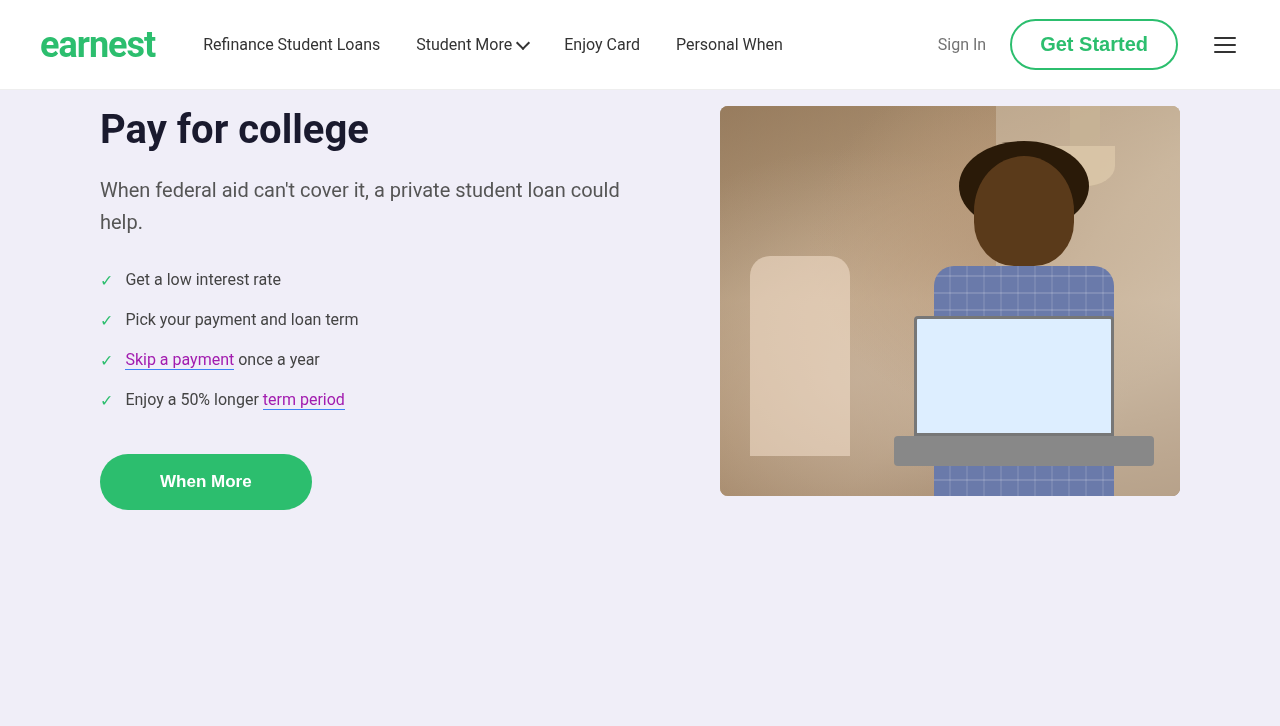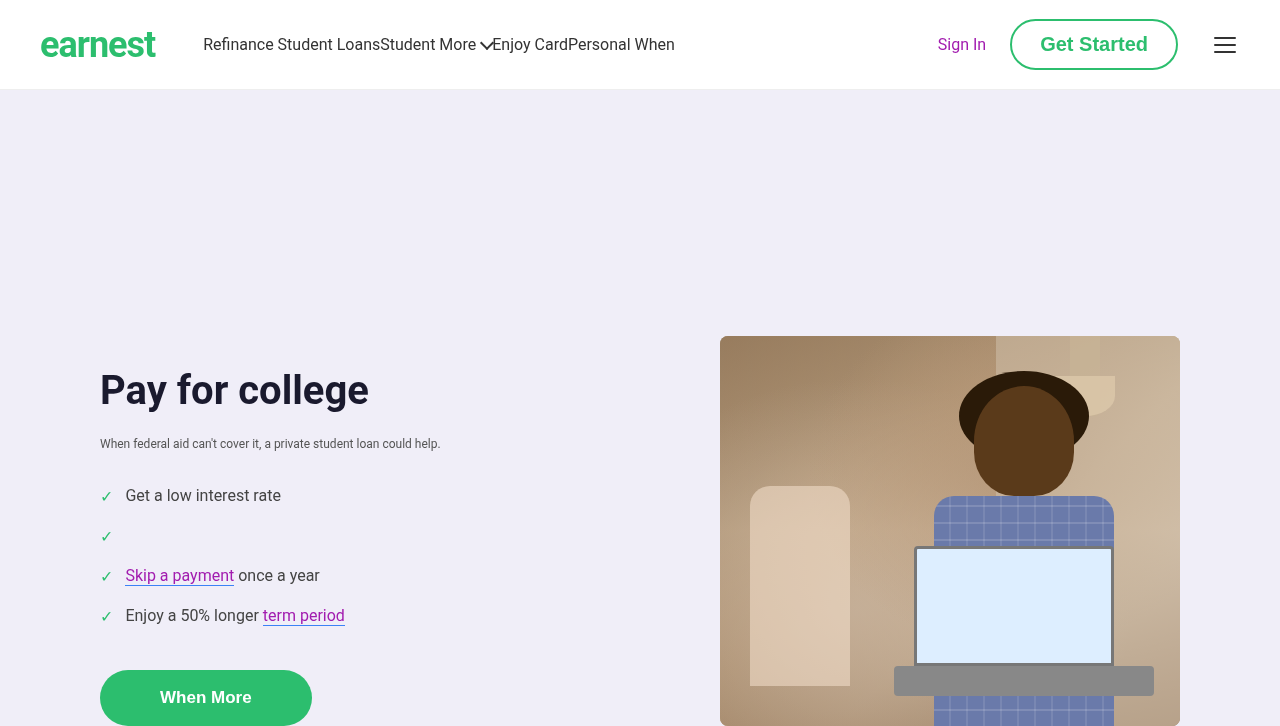--- a/index.html
+++ b/index.html
@@ -35,20 +35,21 @@
     .logo-text {
       font-size: 36px;
       font-weight: 700;
       color: #2cbe6e;
       letter-spacing: -1px;
     }
 
     nav {
       display: flex;
       align-items: center;
+      gap: 36px;
       flex: 1;
     }
 
     .nav-item {
       font-size: 16px;
       color: #333;
       cursor: pointer;
       display: flex;
       align-items: center;
       gap: 6px;
@@ -65,21 +66,21 @@
     }
 
     .header-actions {
       display: flex;
       align-items: center;
       gap: 24px;
     }
 
     .sign-in {
       font-size: 16px;
-      color: #a21caf;
+      color: #737373;
       cursor: pointer;
     }
 
     .get-started-btn {
       padding: 12px 28px;
       border: 2px solid #2cbe6e;
       border-radius: 50px;
       background: #fff;
       color: #2cbe6e;
       font-size: 20px;
@@ -102,40 +103,40 @@
       height: 2px;
       background: #333;
       border-radius: 2px;
     }
 
     
     main {
       background: #f0eef8;
       height: 636px;
       display: flex;
-      align-items: flex-end;
-      padding: 0 100px;
+      align-items: flex-start;
+      padding: 16px 100px;
       position: relative;
     }
 
     .content-left {
       flex: 1;
       max-width: 560px;
     }
 
     .headline {
       font-size: 40px;
       font-weight: 700;
       color: #1a1a2e;
       margin-bottom: 20px;
       line-height: 1.2;
     }
 
     .subtitle {
-      font-size: 12px;
+      font-size: 20px;
       color: #555;
       line-height: 1.6;
       margin-bottom: 32px;
     }
 
     .features-list {
       list-style: none;
       margin-bottom: 44px;
     }
 
@@ -382,20 +383,21 @@
     <h1 class="headline">Pay for college</h1>
     <p class="subtitle">When federal aid can't cover it, a private student loan could help.</p>
 
     <ul class="features-list">
       <li>
         <span class="check-icon">✓</span>
         <span>Get a low interest rate</span>
       </li>
       <li>
         <span class="check-icon">✓</span>
+        <span>Pick your payment and loan term</span>
       </li>
       <li>
         <span class="check-icon">✓</span>
         <span>
           <a href="#" class="link-text">Skip a payment</a> once a year
         </span>
       </li>
       <li>
         <span class="check-icon">✓</span>
         <span>

